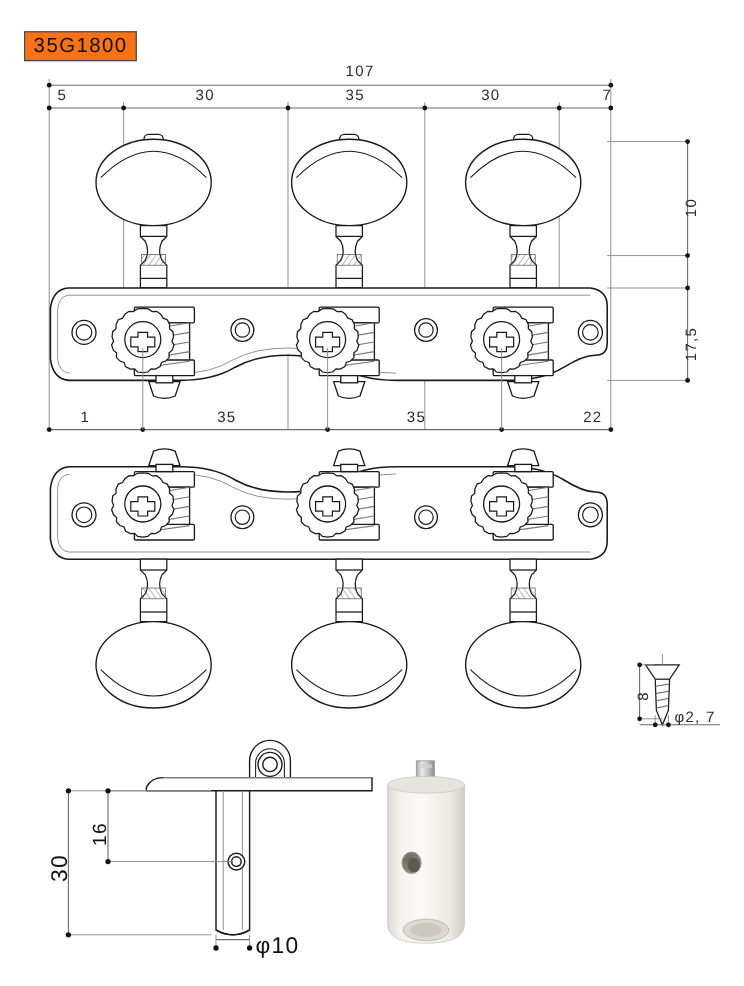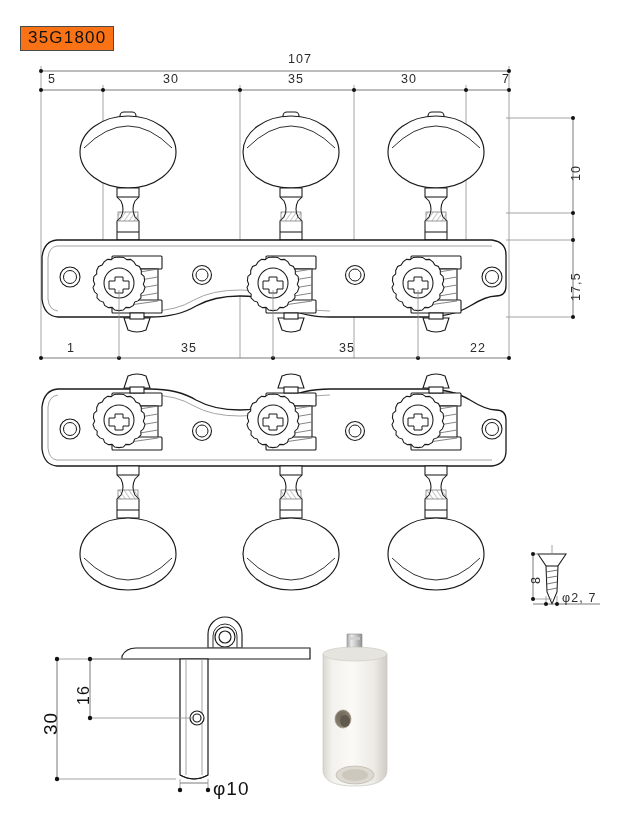--- a/index.html
+++ b/index.html
@@ -539,21 +539,21 @@
 <div class="dim-txt" style="left:252px;top:52px;margin-left:36px;">107</div>
 <div class="dim-txt" style="left:48px;top:72px;">5</div>
 <div class="dim-txt" style="left:163px;top:72px;">30</div>
 <div class="dim-txt" style="left:288px;top:72px;">35</div>
 <div class="dim-txt" style="left:401px;top:72px;">30</div>
 <div class="dim-txt" style="left:502px;top:72px;">7</div>
 
 <div class="dim-txt" style="left:67px;top:341px;">1</div>
 <div class="dim-txt" style="left:181px;top:341px;">35</div>
 <div class="dim-txt" style="left:339px;top:341px;">35</div>
-<div class="dim-txt" style="left:470px;top:341px;">22</div>
+<div class="dim-txt" style="left:486px;top:341px;">22</div>
 
 <div class="dim-txt rot" style="left:569px;top:181px;">10</div>
 <div class="dim-txt rot" style="left:569px;top:301px;">17,5</div>
 
 <div class="dim-txt rot" style="left:529px;top:584px;">8</div>
 <div class="dim-txt" style="left:562px;top:591px;">φ2, 7</div>
 
 <div class="dim-txt rot big" style="left:40px;top:735px;">30</div>
 <div class="dim-txt rot med" style="left:75px;top:705px;">16</div>
 <div class="dim-txt big" style="left:165px;top:778px;margin-left:48px;">φ10</div>

